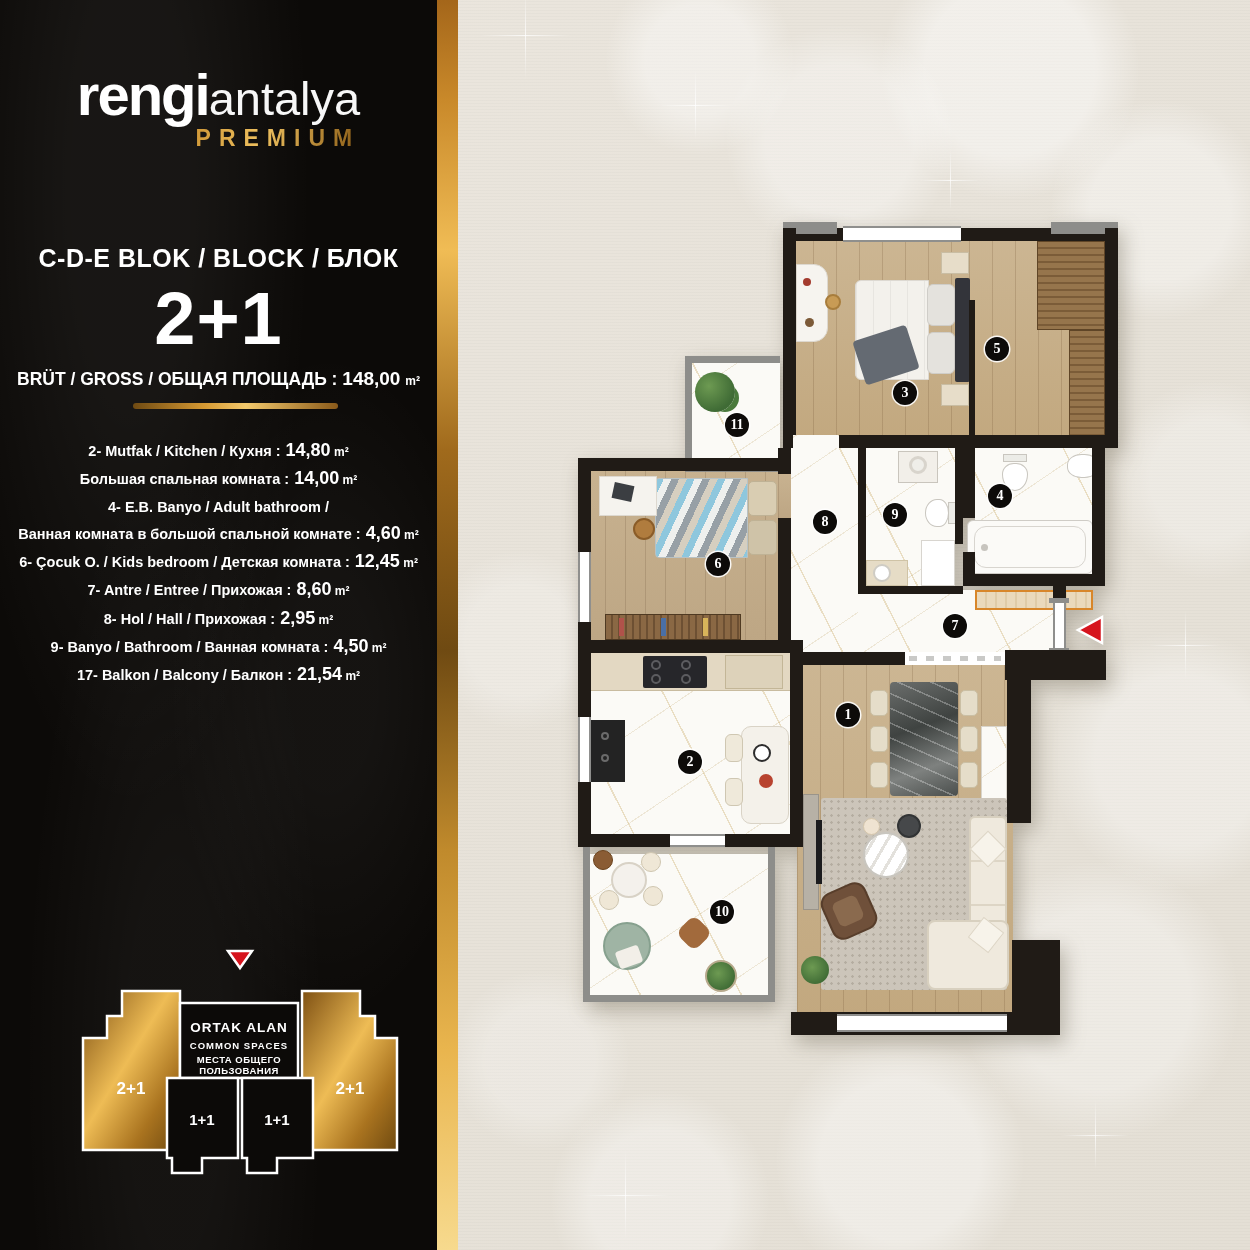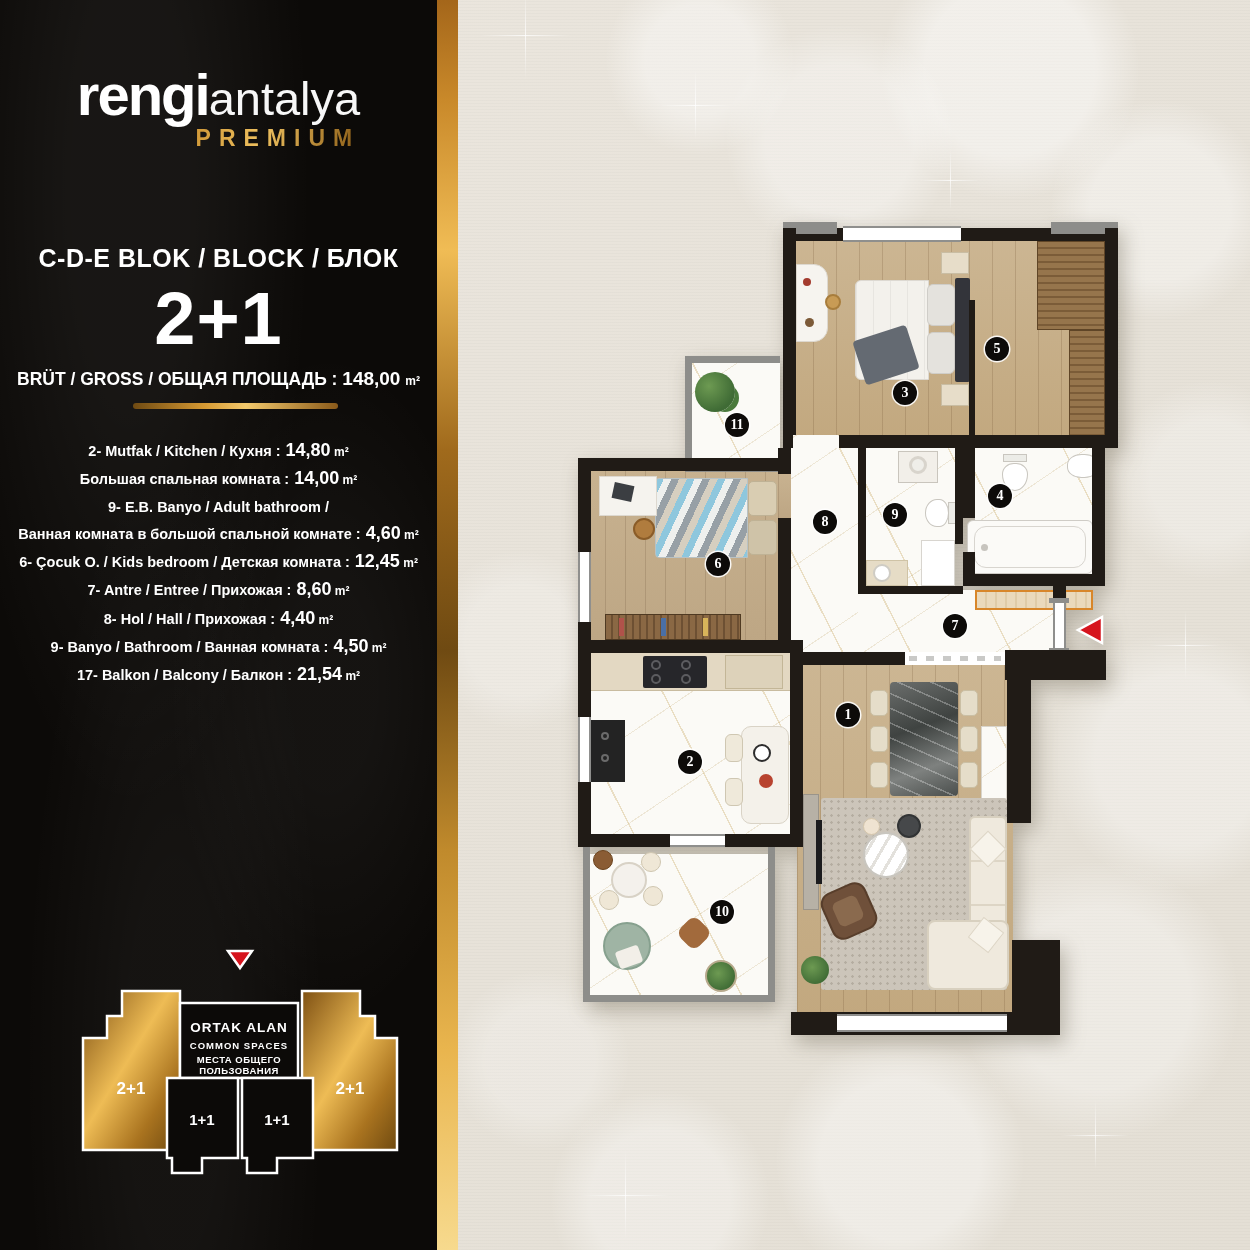--- a/index.html
+++ b/index.html
@@ -117,25 +117,25 @@
     <div id="gross">
       <span>BRÜT / GROSS / ОБЩАЯ ПЛОЩАДЬ :</span>
       <span class="g-area">148,00</span>
       <span class="rl-unit">m²</span>
     </div>
     <div id="divider"></div>
 
     <div id="room-list">
         <div class="room-line"><span class="rl-label">2- Mutfak / Kitchen / Кухня :</span><span class="rl-area"> 14,80</span><span class="rl-unit"> m²</span></div>
         <div class="room-line"><span class="rl-label">Большая спальная комната :</span><span class="rl-area"> 14,00</span><span class="rl-unit"> m²</span></div>
-        <div class="room-line"><span class="rl-label">9- E.B. Banyo / Adult bathroom /</span></div>
+        <div class="room-line"><span class="rl-label">4- E.B. Banyo / Adult bathroom /</span></div>
         <div class="room-line"><span class="rl-label">Ванная комната в большой спальной комнате :</span><span class="rl-area"> 4,60</span><span class="rl-unit"> m²</span></div>
         <div class="room-line"><span class="rl-label">6- Çocuk O. / Kids bedroom / Детская комната :</span><span class="rl-area"> 12,45</span><span class="rl-unit"> m²</span></div>
         <div class="room-line"><span class="rl-label">7- Antre / Entree / Прихожая :</span><span class="rl-area"> 8,60</span><span class="rl-unit"> m²</span></div>
-        <div class="room-line"><span class="rl-label">8- Hol / Hall / Прихожая :</span><span class="rl-area"> 4,40</span><span class="rl-unit"> m²</span></div>
+        <div class="room-line"><span class="rl-label">8- Hol / Hall / Прихожая :</span><span class="rl-area"> 2,95</span><span class="rl-unit"> m²</span></div>
         <div class="room-line"><span class="rl-label">9- Banyo / Bathroom / Ванная комната :</span><span class="rl-area"> 4,50</span><span class="rl-unit"> m²</span></div>
         <div class="room-line"><span class="rl-label">17- Balkon / Balcony / Балкон :</span><span class="rl-area"> 21,54</span><span class="rl-unit"> m²</span></div>
       </div>
 
     <svg id="diagram" width="340" height="245" viewBox="0 0 340 245">
       <defs>
         <linearGradient id="goldg" x1="0" y1="0" x2="1" y2="1">
           <stop offset="0" stop-color="#7e5013"></stop>
             <stop offset="0.45" stop-color="#eebc55"></stop>
           <stop offset="0.75" stop-color="#a9731f"></stop>

